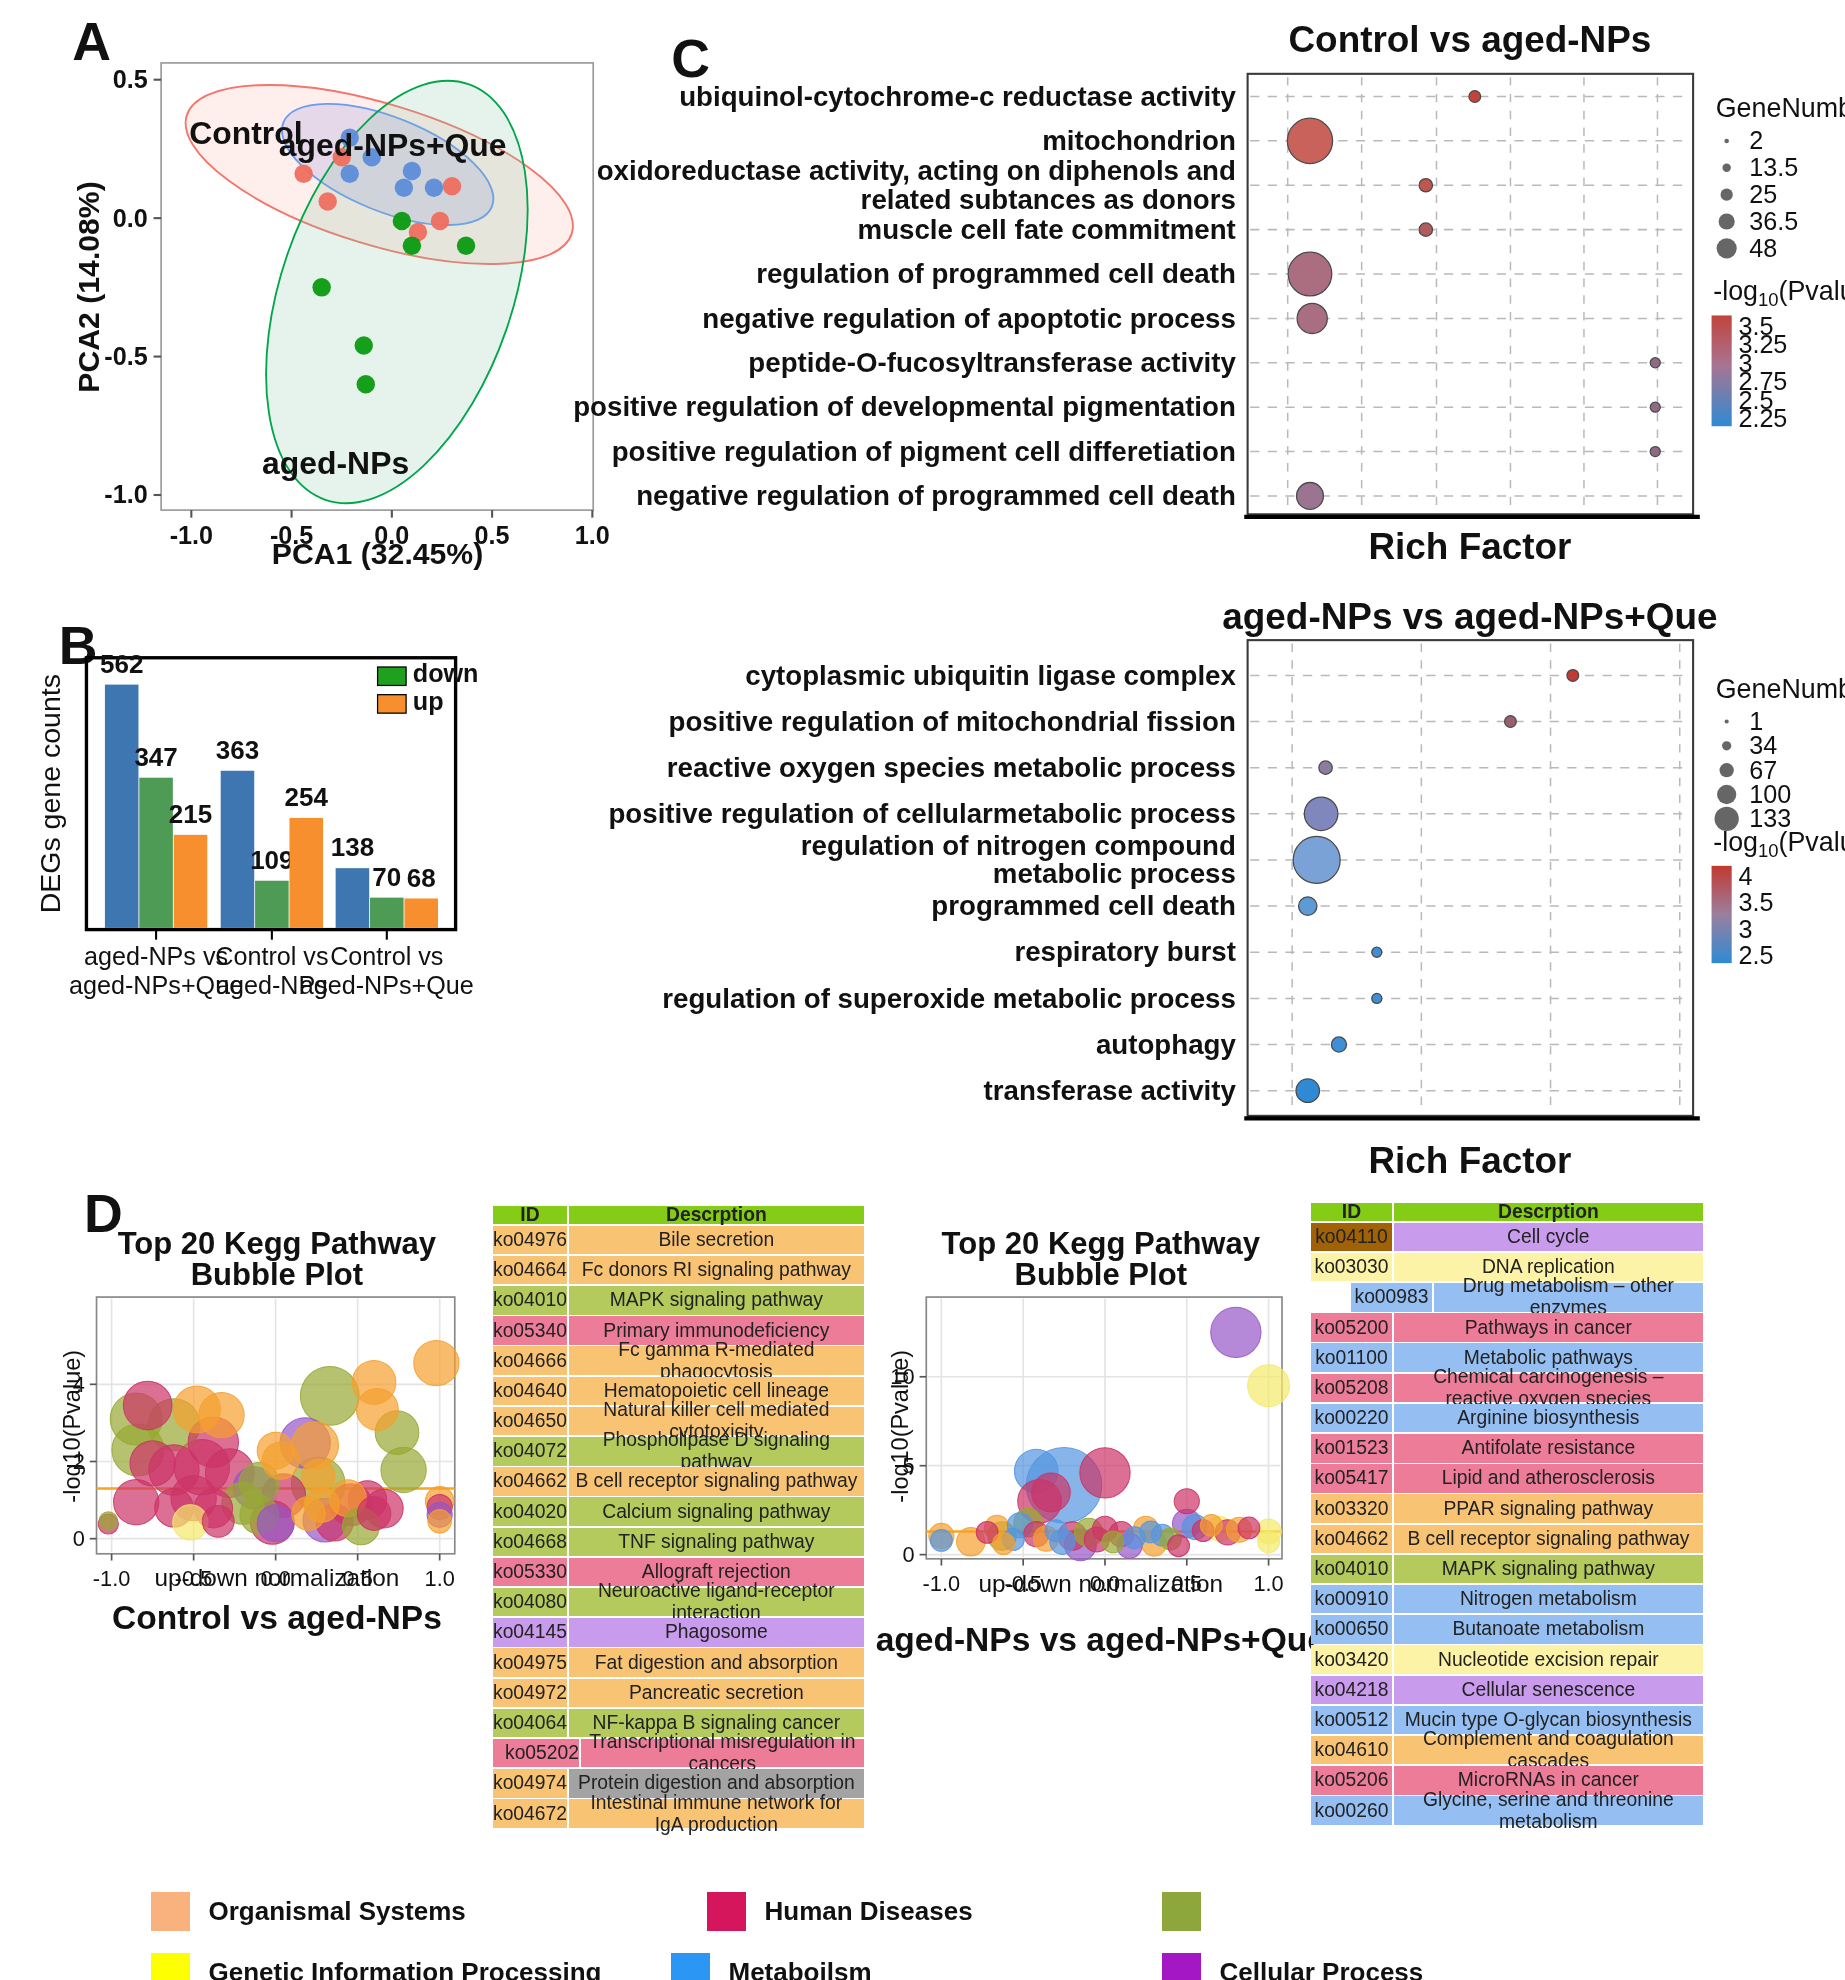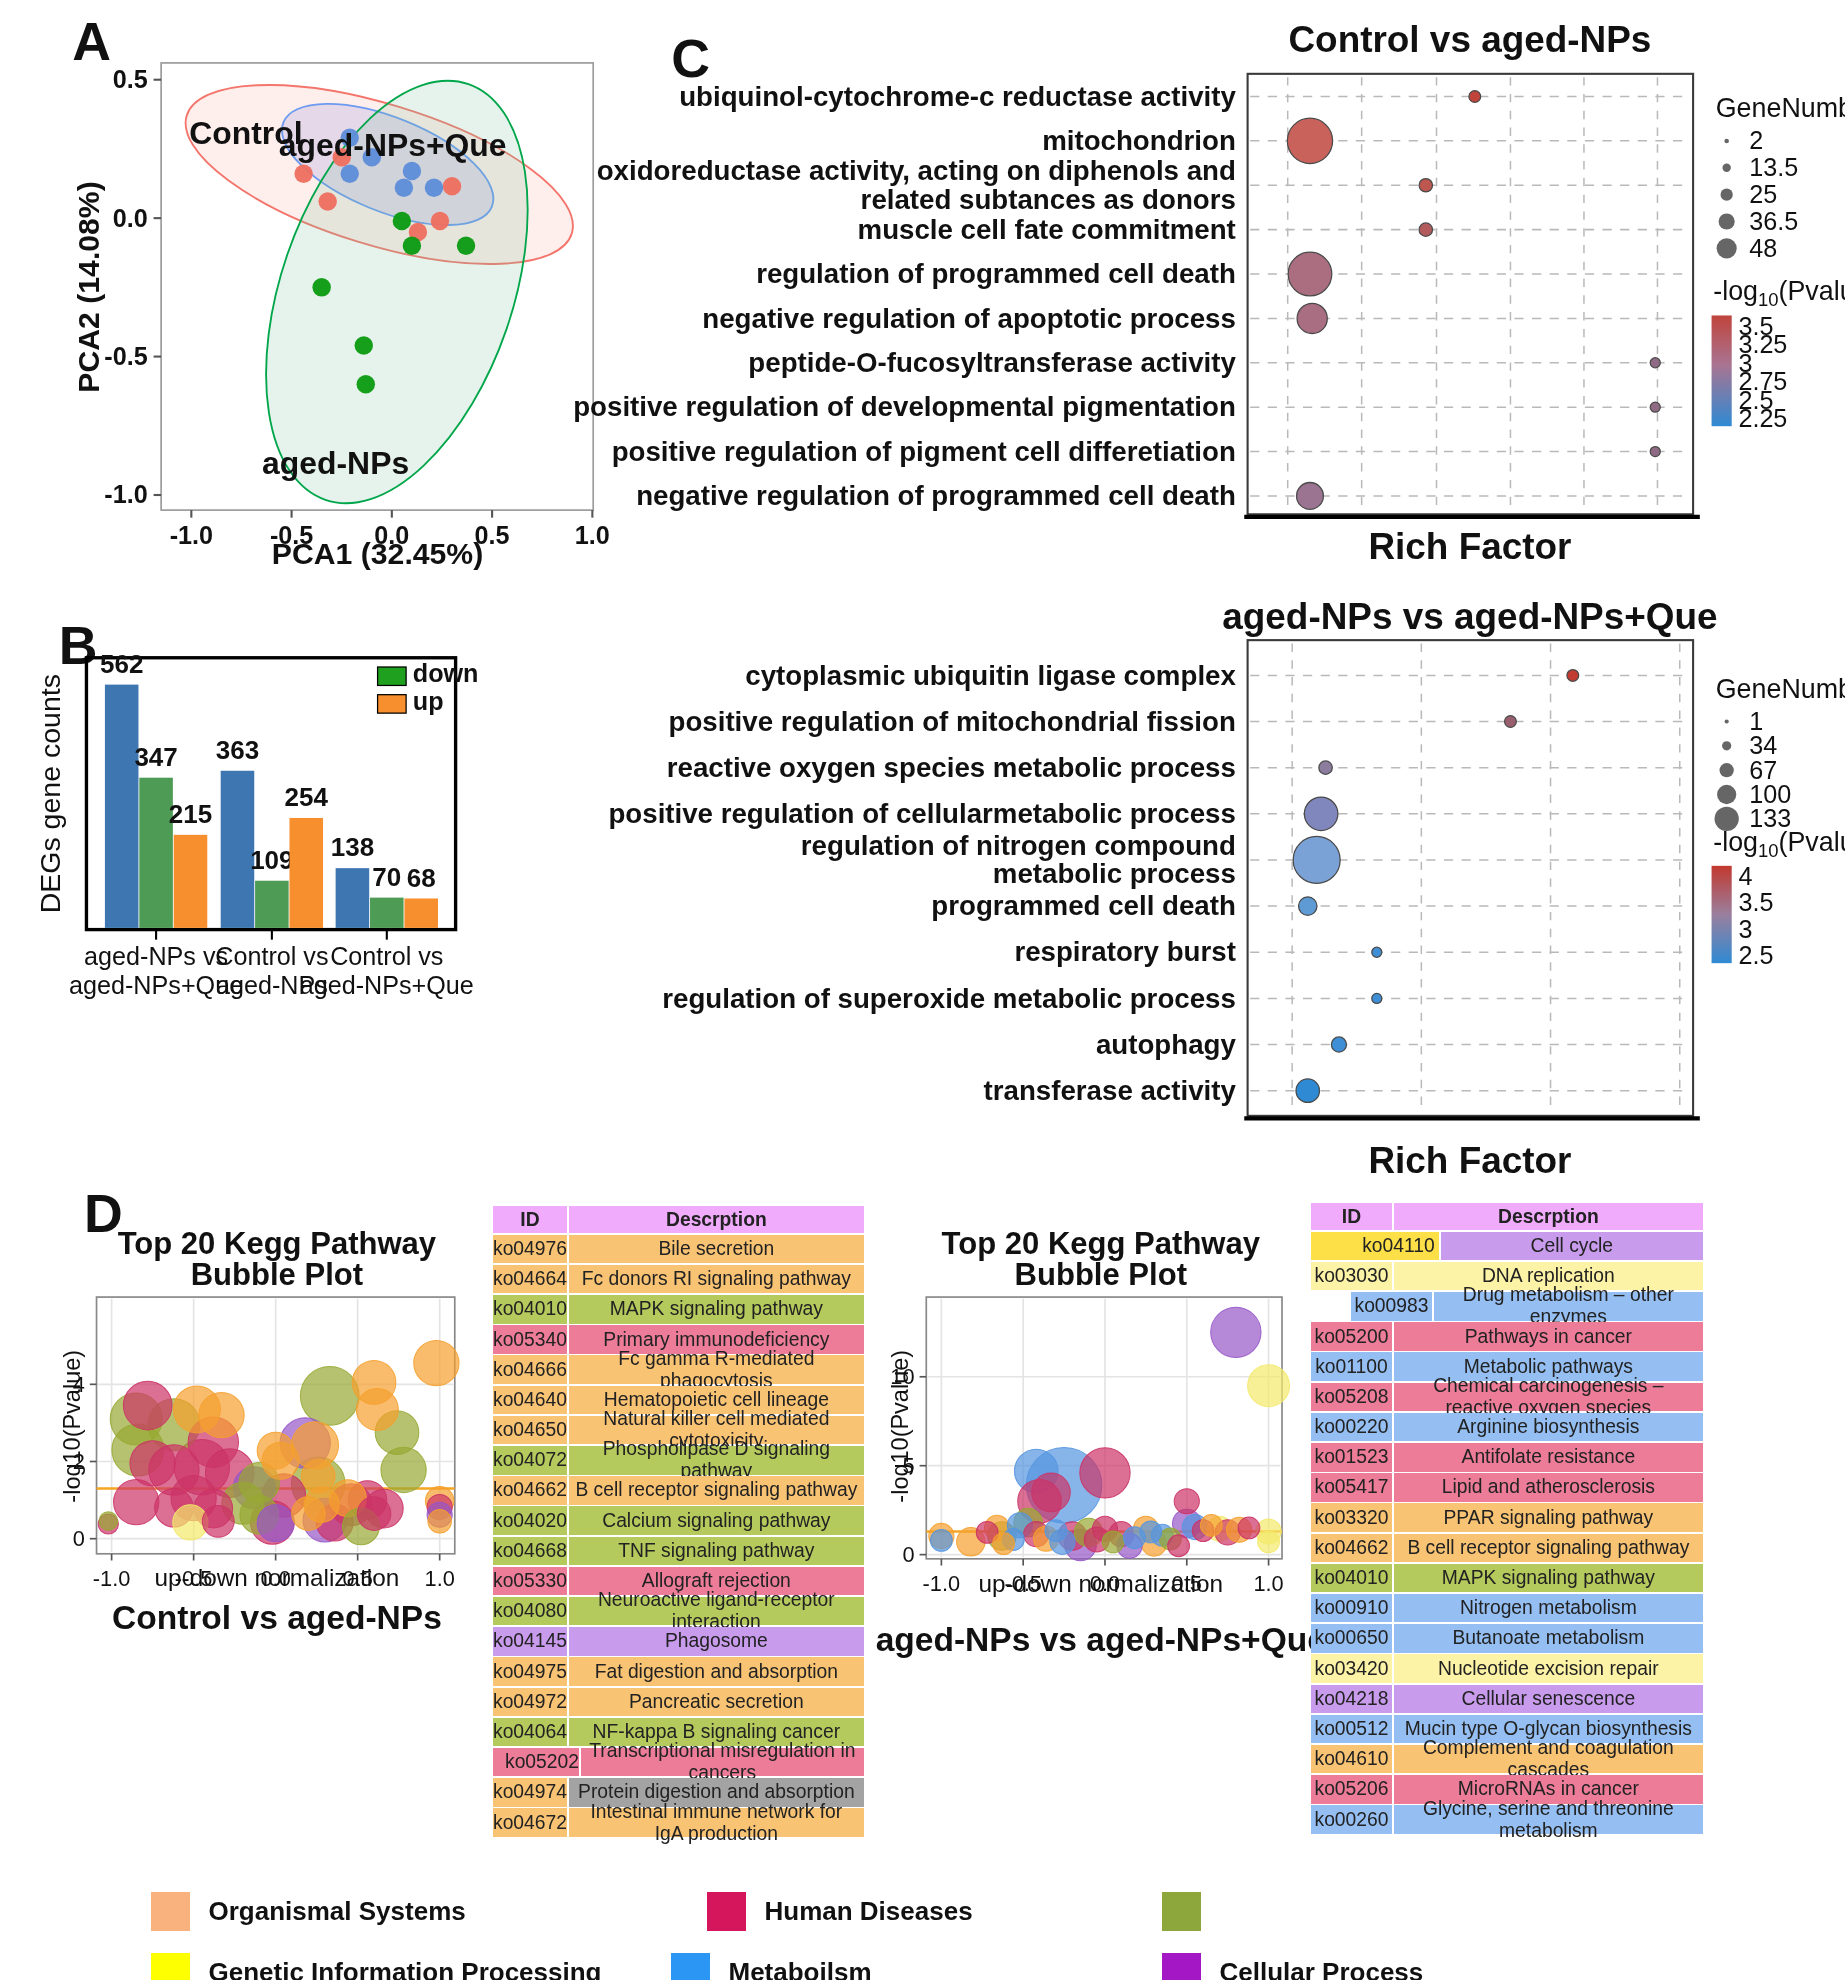--- a/index.html
+++ b/index.html
@@ -5,21 +5,21 @@
   html,body{margin:0;padding:0;background:#fff;}
   .stage{position:relative;width:1845px;height:1980px;background:#fff;font-family:"Liberation Sans",sans-serif;overflow:hidden;}
   svg{position:absolute;inset:0;}
   svg text{font-family:"Liberation Sans",sans-serif;fill:#111;}
   .letter{font-size:64px;font-weight:600;}
   .ptable{position:absolute;display:flex;flex-direction:column;font-size:19.3px;color:#222;}
   .prow{display:flex;margin-bottom:1.7px;}
   .pcell{display:flex;align-items:center;justify-content:center;text-align:center;height:28.5px;}
   .pcell.id{flex:0 0 74px;margin-right:1.7px;}
   .pcell.desc{flex:1;padding:0 5px;}
-  .phead .pcell{background:#f0abfc;font-weight:bold;height:27px;}
+  .phead .pcell{background:#84cc16;font-weight:bold;height:18px;}
   .legend-item{position:absolute;display:flex;align-items:center;gap:18.5px;font-size:26px;font-weight:bold;color:#111;}
   .legend-swatch{width:39px;height:39px;flex:0 0 39px;}
 </style>
 </head>
 <body>
 
 <div class="stage">
 
   <svg id="fig" viewBox="0 0 2199 2360" width="1845" height="1980">
     <defs>
@@ -519,21 +519,21 @@
         <div class="pcell id" style="flex: 0 0 74px; background: rgb(249, 195, 116);">ko04672</div>
         <div class="pcell desc" style="background: rgb(249, 195, 116);">Intestinal immune network for IgA production</div>
       </div>
     </div>
   <div id="tableRight" class="ptable" style="left:1311px;top:1203px;width:392px;">
       <div class="prow phead">
         <div class="pcell id" style="flex: 0 0 81px;">ID</div>
         <div class="pcell desc">Descrption</div>
       </div>
       <div class="prow">
-        <div class="pcell id" style="flex: 0 0 81px; background: #fde047; padding-left: 47px;">ko04110</div>
+        <div class="pcell id" style="flex: 0 0 81px; background: #a16207;">ko04110</div>
         <div class="pcell desc" style="background: rgb(200, 155, 236);">Cell cycle</div>
       </div>
       <div class="prow">
         <div class="pcell id" style="flex: 0 0 81px; background: rgb(252, 243, 166);">ko03030</div>
         <div class="pcell desc" style="background: rgb(252, 243, 166);">DNA replication</div>
       </div>
       <div class="prow">
         <div class="pcell id" style="flex: 0 0 81px; background: rgb(149, 191, 242); margin-left: 40px;">ko00983</div>
         <div class="pcell desc" style="background: rgb(149, 191, 242);">Drug metabolism – other enzymes</div>
       </div>

